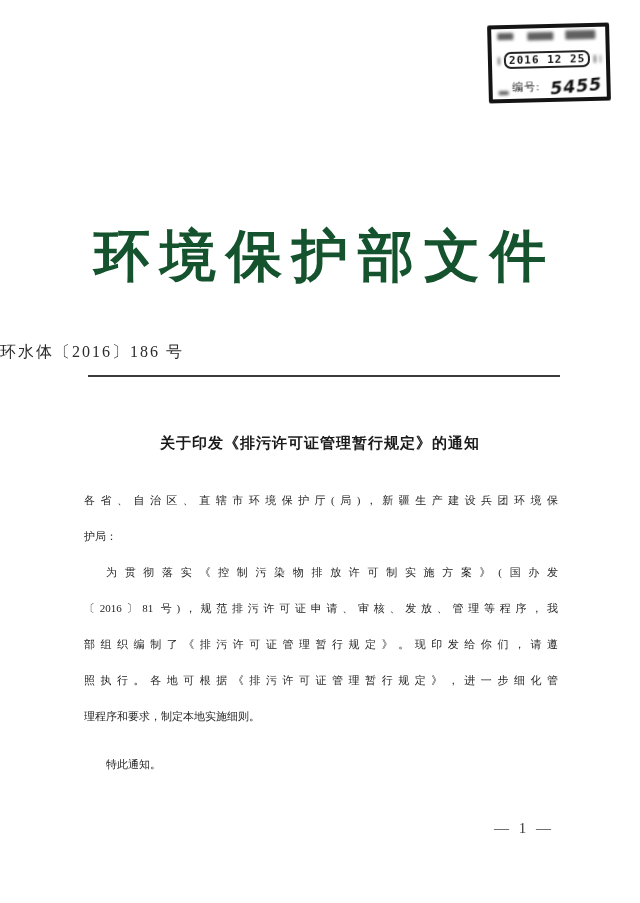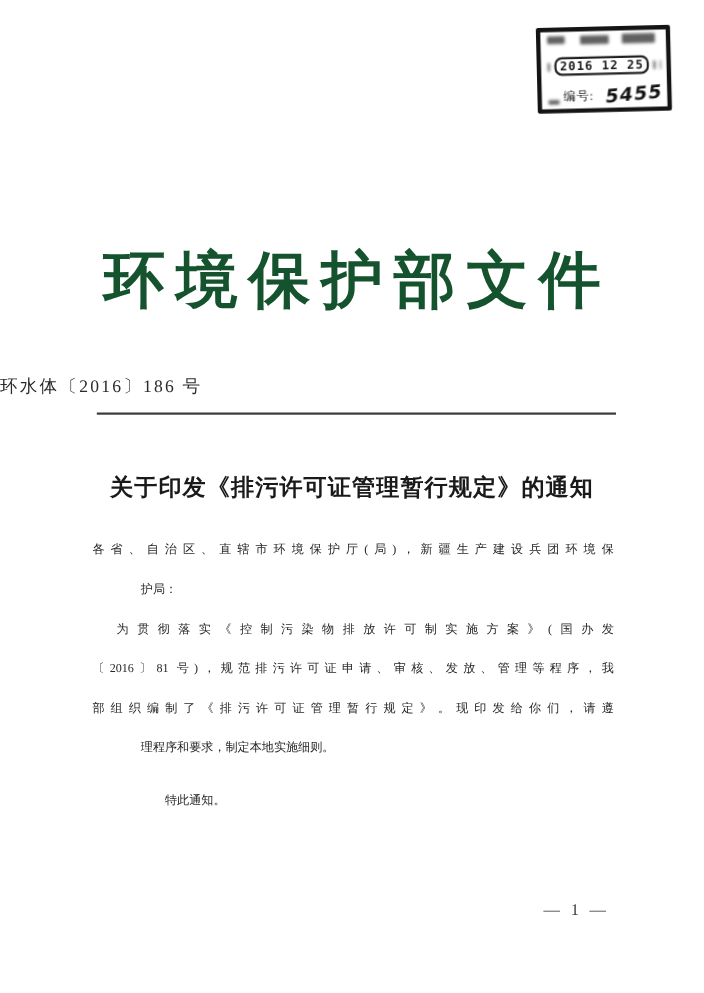--- a/index.html
+++ b/index.html
@@ -74,35 +74,35 @@
   }
   .divider{
     position:absolute;left:88px;top:375px;width:472px;height:2px;
     background:#3a3a3a;
   }
 
   
   .subject{
     position:absolute;left:0;top:428px;width:640px;
     text-align:center;
-    font-size:21px;font-weight:bold;color:#1a1a1a;
+    font-size:15px;font-weight:bold;color:#1a1a1a;
     letter-spacing:1px;line-height:30px;white-space:nowrap;
   }
   .body-block{
     position:absolute;left:84px;top:482px;width:474px;
     font-size:11px;color:#262626;
   }
   .body-line{
     line-height:36px;height:36px;
     text-align:justify;
     text-justify:inter-character;
   }
   .body-line.fill{text-align-last:justify;}
   .body-line.indent{text-indent:2em;}
-  .body-line.end{text-align:left;text-align-last:left;margin-left:44px;}
+  .body-line.end{text-align:left;text-align-last:left;}
   .body-line.closing{margin-top:12px;}
 
   
   .page-number{
     position:absolute;right:86px;top:820px;
     font-size:15px;color:#3d3d3d;letter-spacing:3px;
     white-space:nowrap;
   }
 </style>
 </head>
@@ -134,19 +134,20 @@
   <div class="divider"></div>
 
   <div class="subject">关于印发《排污许可证管理暂行规定》的通知</div>
 
   <div class="body-block">
     <div class="body-line fill">各省、自治区、直辖市环境保护厅(局)，新疆生产建设兵团环境保</div>
     <div class="body-line end">护局：</div>
     <div class="body-line fill indent">为贯彻落实《控制污染物排放许可制实施方案》(国办发</div>
     <div class="body-line fill">〔2016〕81 号)，规范排污许可证申请、审核、发放、管理等程序，我</div>
     <div class="body-line fill">部组织编制了《排污许可证管理暂行规定》。现印发给你们，请遵</div>
+    <div class="body-line fill">照执行。各地可根据《排污许可证管理暂行规定》，进一步细化管</div>
     <div class="body-line end">理程序和要求，制定本地实施细则。</div>
     <div class="body-line end indent closing">特此通知。</div>
   </div>
 
   <div class="page-number">— 1 —</div>
 
 </div>
 
 </body></html>

